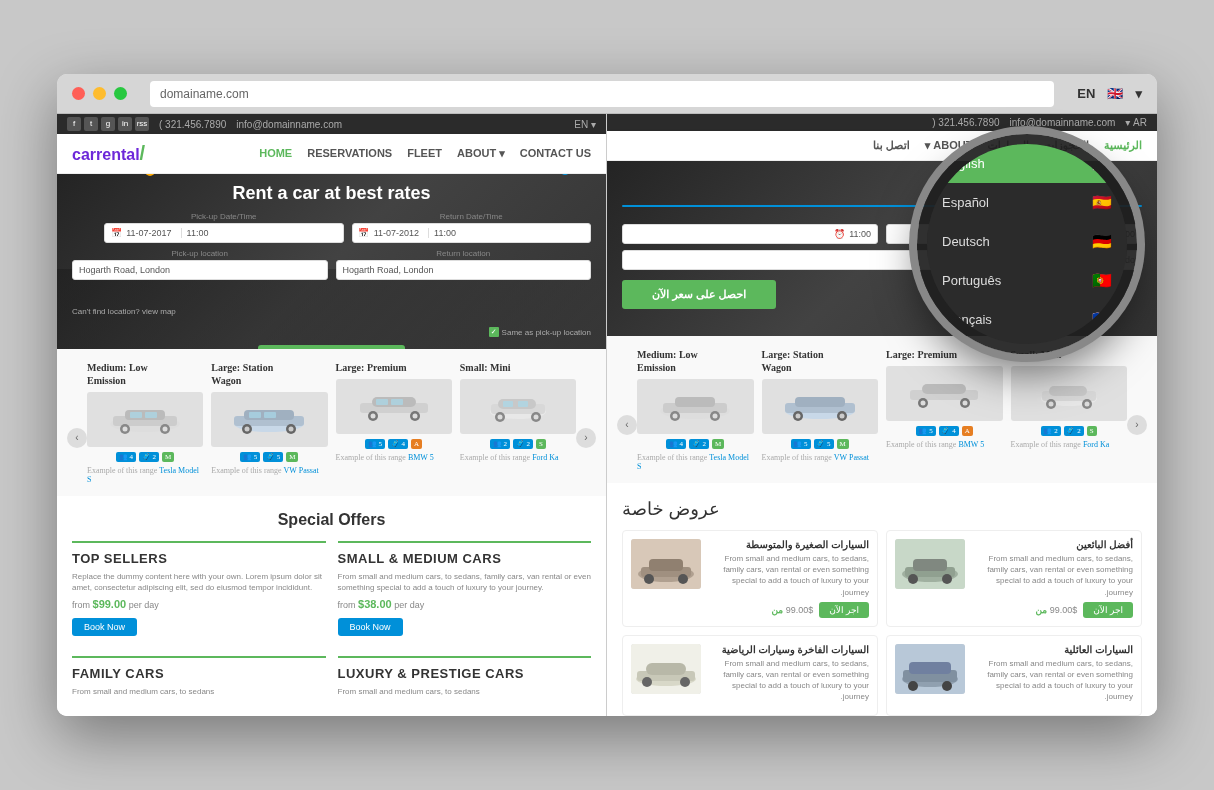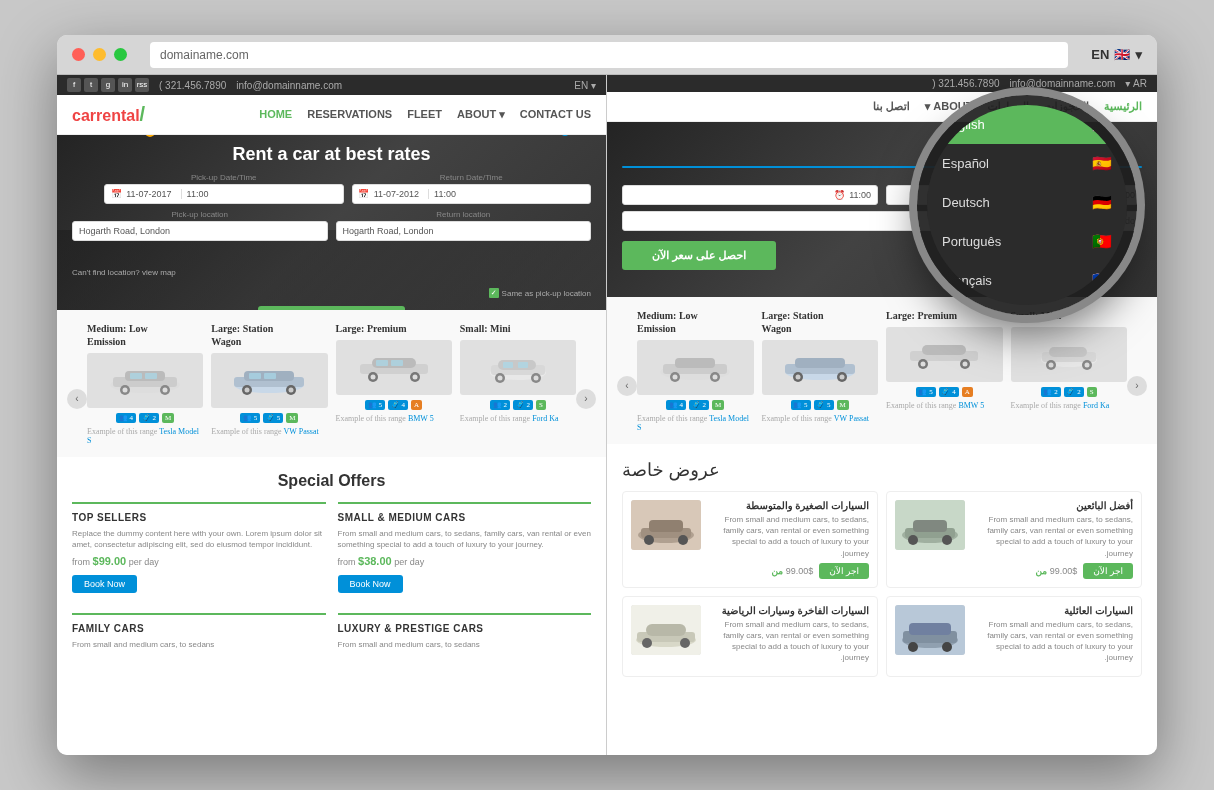--- a/index.html
+++ b/index.html
@@ -9,21 +9,21 @@
       justify-content: center;
       align-items: center;
       width: 1214px;
       height: 790px;
       font-family: Arial, sans-serif;
       overflow: hidden;
     }
 
     .browser-window {
       width: 1100px;
-      height: 720px;
+      height: 642px;
       background: #e8e8e8;
       border-radius: 10px;
       box-shadow: 0 20px 60px rgba(0,0,0,0.4);
       overflow: hidden;
       position: relative;
     }
 
     .browser-chrome {
       background: #d6d6d6;
       height: 40px;
@@ -53,21 +53,21 @@
       display: flex;
       align-items: center;
       padding: 0 10px;
       font-size: 12px;
       color: #666;
     }
 
     .lang-selector-header {
       display: flex;
       align-items: center;
-      gap: 5px;
+      gap: 12px;
       font-size: 13px;
       font-weight: bold;
       color: #333;
       cursor: pointer;
     }
 
     .browser-content {
       display: flex;
       height: calc(100% - 40px);
       overflow: hidden;
@@ -129,21 +129,21 @@
       box-shadow: 0 1px 3px rgba(0,0,0,0.1);
     }
 
     .logo {
       font-size: 16px;
       font-weight: bold;
       color: #333;
       margin-right: auto;
     }
 
-    .logo span { color: #ef4444; }
+    .logo span { color: #6d28d9; }
 
     .nav-links {
       display: flex;
       gap: 15px;
       font-size: 11px;
       font-weight: 600;
       color: #555;
     }
 
     .nav-links a {
@@ -326,21 +326,21 @@
       grid-template-columns: 1fr 1fr;
       gap: 12px;
     }
 
     .offer-category {
       padding: 8px 0;
       border-top: 2px solid #5cb85c;
     }
 
     .offer-category-title {
-      font-size: 10px;
+      font-size: 13px;
       font-weight: bold;
       color: #333;
       text-transform: uppercase;
       letter-spacing: 0.5px;
       margin-bottom: 5px;
     }
 
     .offer-text {
       font-size: 8px;
       color: #888;

